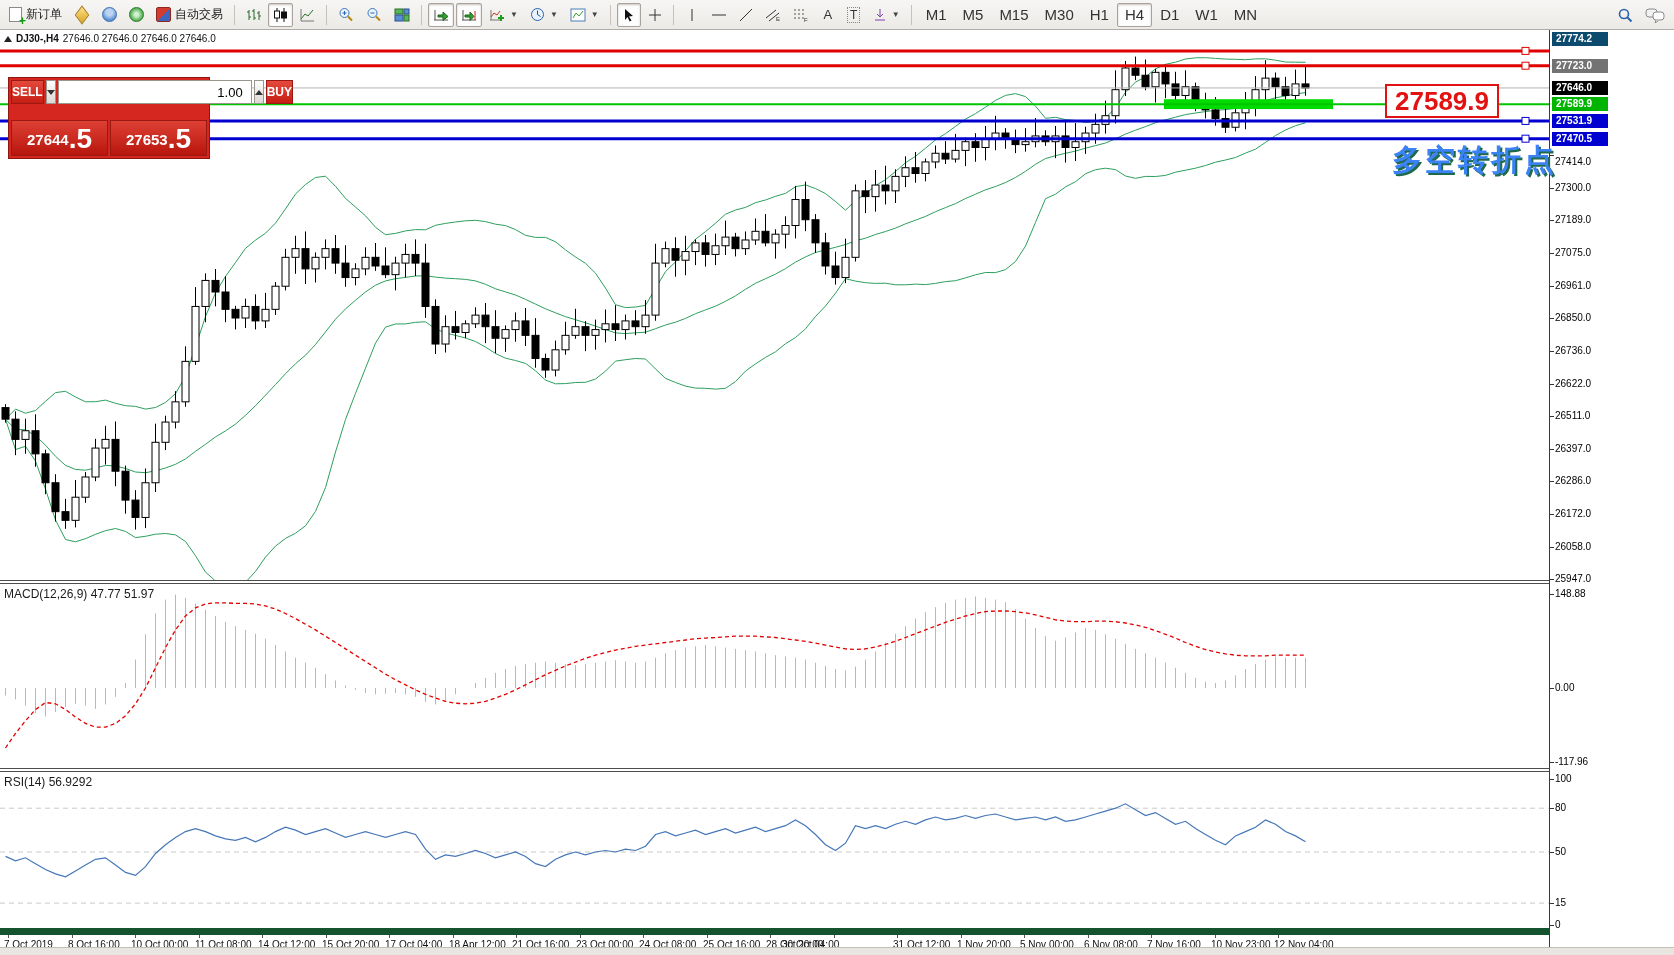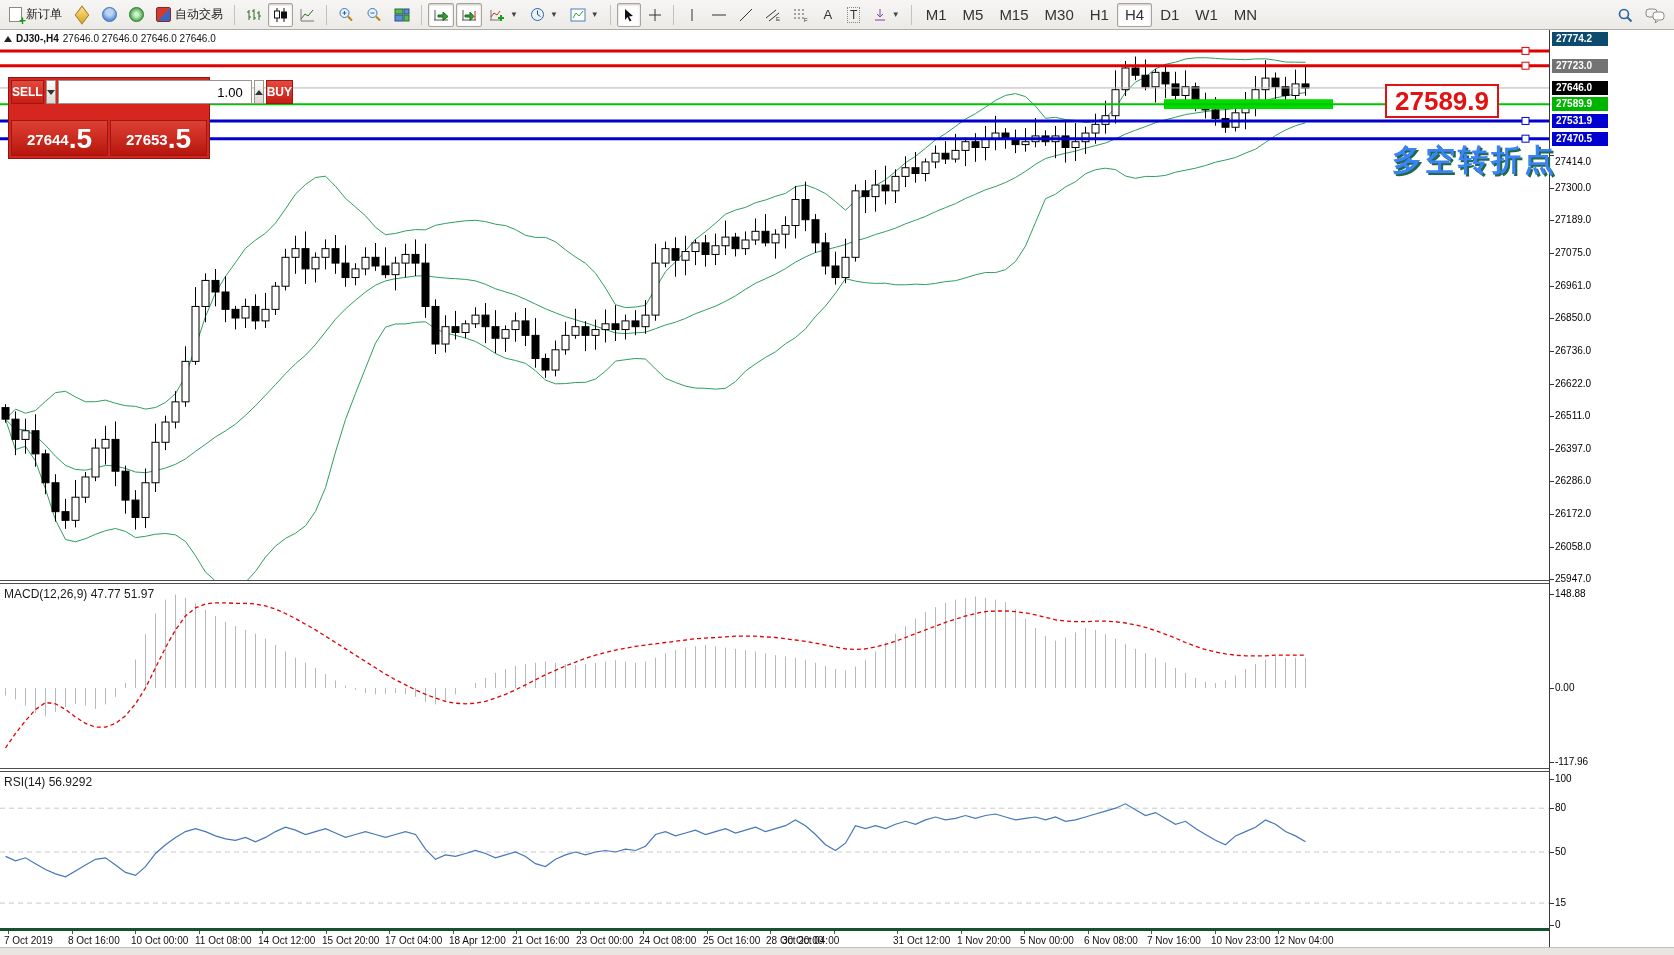--- a/index.html
+++ b/index.html
@@ -50,21 +50,21 @@
          border-top:1px solid #4e4e4e;border-bottom:1px solid #4e4e4e;z-index:15;}
   .indlabel{position:absolute;left:4px;font-size:12px;color:#1a1a1a;z-index:14;}
   
   #axis{position:absolute;left:1549px;top:0;width:125px;height:917px;border-left:1px solid #3a3a3a;
         box-sizing:border-box;background:#fff;z-index:16;}
   .tick{position:absolute;left:5px;font-size:10px;color:#000;white-space:nowrap;}
   .tickmark{position:absolute;left:0;width:4px;height:1px;background:#333;}
   .plabel{position:absolute;left:2px;height:14px;line-height:14px;font-size:10px;font-weight:bold;
           color:#fff;padding:0 4px;min-width:48px;z-index:18;}
   
-  #taxis{position:absolute;left:0;top:898px;width:1549px;height:19px;border-top:3px solid #14532d;background:#fff;z-index:16;}
+  #taxis{position:absolute;left:0;top:898px;width:1549px;height:19px;border-top:7px solid #14532d;background:#fff;z-index:16;}
   .tlabel{position:absolute;top:4px;font-size:10px;color:#111;white-space:nowrap;}
   .tmark{position:absolute;top:0;width:1px;height:3px;background:#555;}
   #corner{position:absolute;left:1549px;top:898px;width:125px;height:19px;border-top:1px solid #4e4e4e;background:#fff;z-index:16;}
   #bottomstrip{position:absolute;left:0;top:917px;width:1674px;height:8px;background:#e9e6e2;border-top:1px solid #c2beb8;z-index:16;}
   
   .bigprice{position:absolute;left:1385px;top:54px;font-size:26px;font-weight:bold;color:#e31212;
             border:2px solid #e31212;background:#fff;padding:0 8px;line-height:30px;z-index:25;}
   .cn{position:absolute;left:1392px;top:110px;font-size:30px;font-weight:bold;color:#3b82f6;
       letter-spacing:3px;text-shadow:2px 2px 0 #1f6a4a;z-index:25;font-family:"Liberation Sans",sans-serif;}
 </style>

